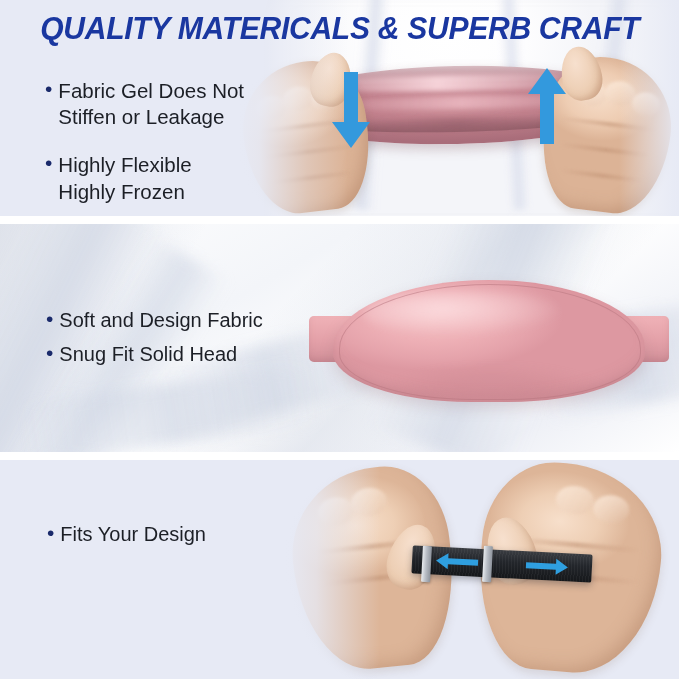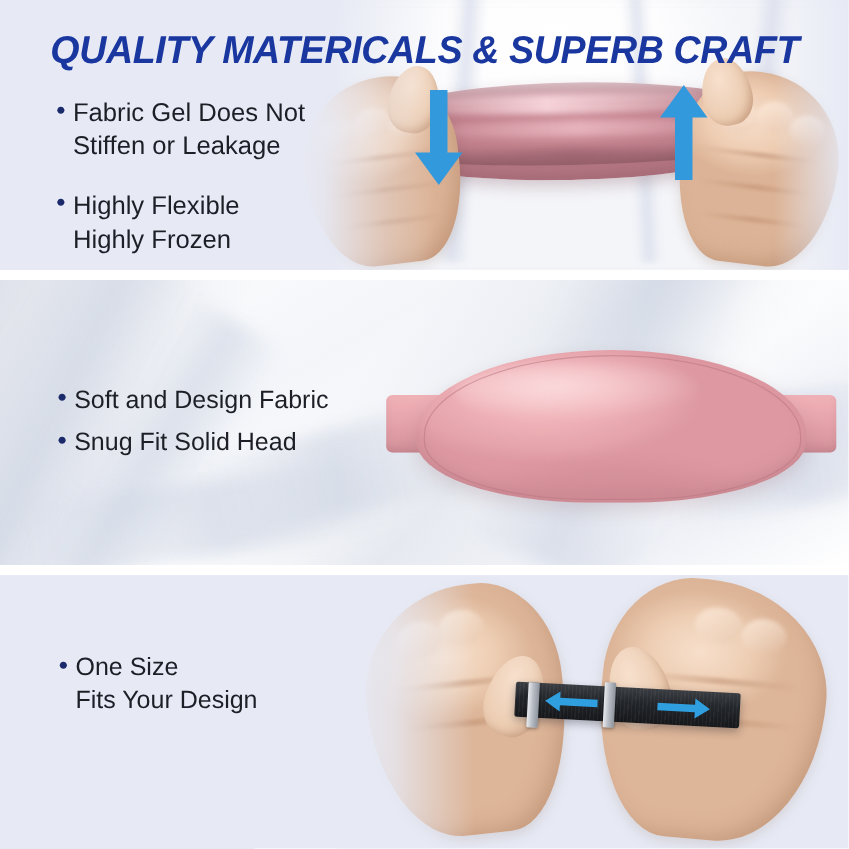--- a/index.html
+++ b/index.html
@@ -331,21 +331,21 @@
   .b3 { left: 47px; top: 522px; }
   .b3 .bullet-item { font-size: 20px; }
 
   
   .title-band {
     position: absolute;
     left: 0; top: 0;
     width: 679px; height: 58px;
     z-index: 20;
     display: flex;
-    align-items: flex-end;
+    align-items: center;
     justify-content: center;
   }
   .title-text {
     font-family: "Liberation Sans", sans-serif;
     font-weight: bold;
     font-style: italic;
     font-size: 31px;
     letter-spacing: -0.3px;
     color: #1a37a0;
     white-space: nowrap;
@@ -500,21 +500,20 @@
       <div class="buckle buckle2"></div>
 
       <div class="p3-fade-left"></div>
     </div>
   </div>
 
   <div class="bullets b3">
     <div class="bullet-item">
       <span class="bullet-dot">•</span>
       <span class="bullet-lines">
-        <span class="bullet-line">One Size</span>
         <span class="bullet-line">Fits Your Design</span>
       </span>
     </div>
   </div>
 
   <div class="gap gap-1"></div>
   <div class="gap gap-2"></div>
 
   <div class="title-band">
     <div class="title-text">QUALITY MATERICALS &amp; SUPERB CRAFT</div>

